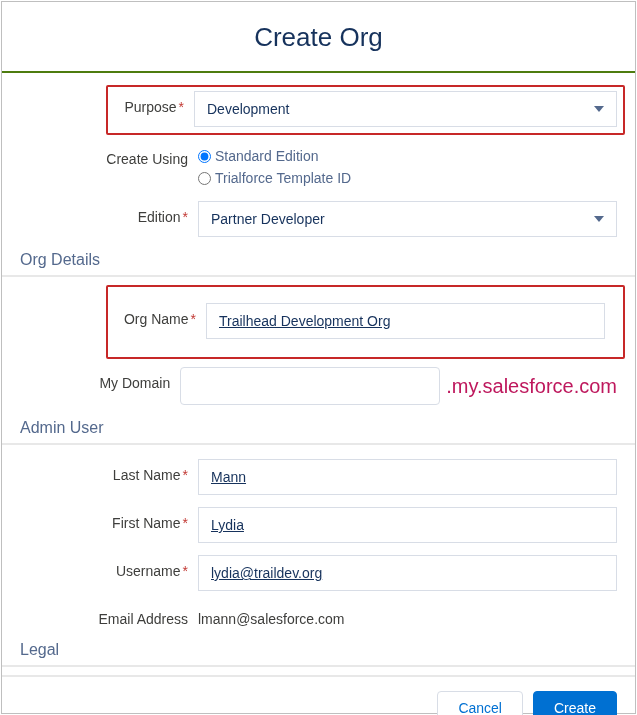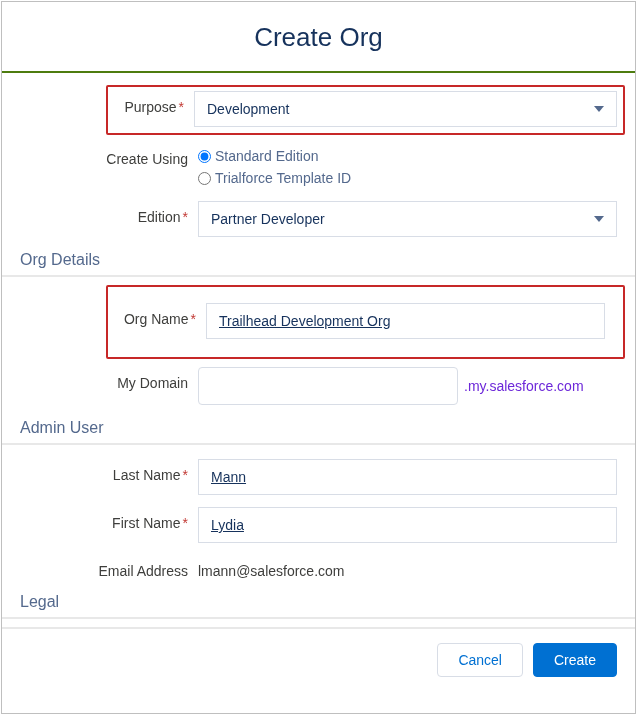--- a/index.html
+++ b/index.html
@@ -84,22 +84,22 @@
 }
 .radio-item input { margin-right: 4px; }
 .section-h {
   color: #54698d;
   font-size: 16px;
   padding: 8px 0 6px 18px;
   border-bottom: 2px solid #e8e8e8;
   margin-bottom: 8px;
 }
 .suffix {
-  color: #6d28d9;
-  font-size: 14px;
+  color: #be185d;
+  font-size: 20px;
   padding-left: 6px;
   white-space: nowrap;
 }
 .static-val {
   color: #3e3e3c;
   font-size: 14px;
   padding-top: 8px;
 }
 .hl {
   border: 2px solid #c72828;
@@ -257,20 +257,30 @@
       <div class="label-col">
         <span>First Name</span><span class="req">*</span>
       </div>
       <div class="field-col">
         <div class="input">
           <input type="text" value="Lydia" style="">
         </div>
       </div>
     </div>
 
+    <div class="row">
+      <div class="label-col">
+        <span>Username</span><span class="req">*</span>
+      </div>
+      <div class="field-col">
+        <div class="input">
+          <input type="text" value="lydia@traildev.org" style="">
+        </div>
+      </div>
+    </div>
 
     <div class="row">
       <div class="label-col">Email Address</div>
       <div class="field-col">
         <span class="static-val">lmann@salesforce.com</span>
       </div>
     </div>
 
     <div class="section-h">Legal</div>
 

